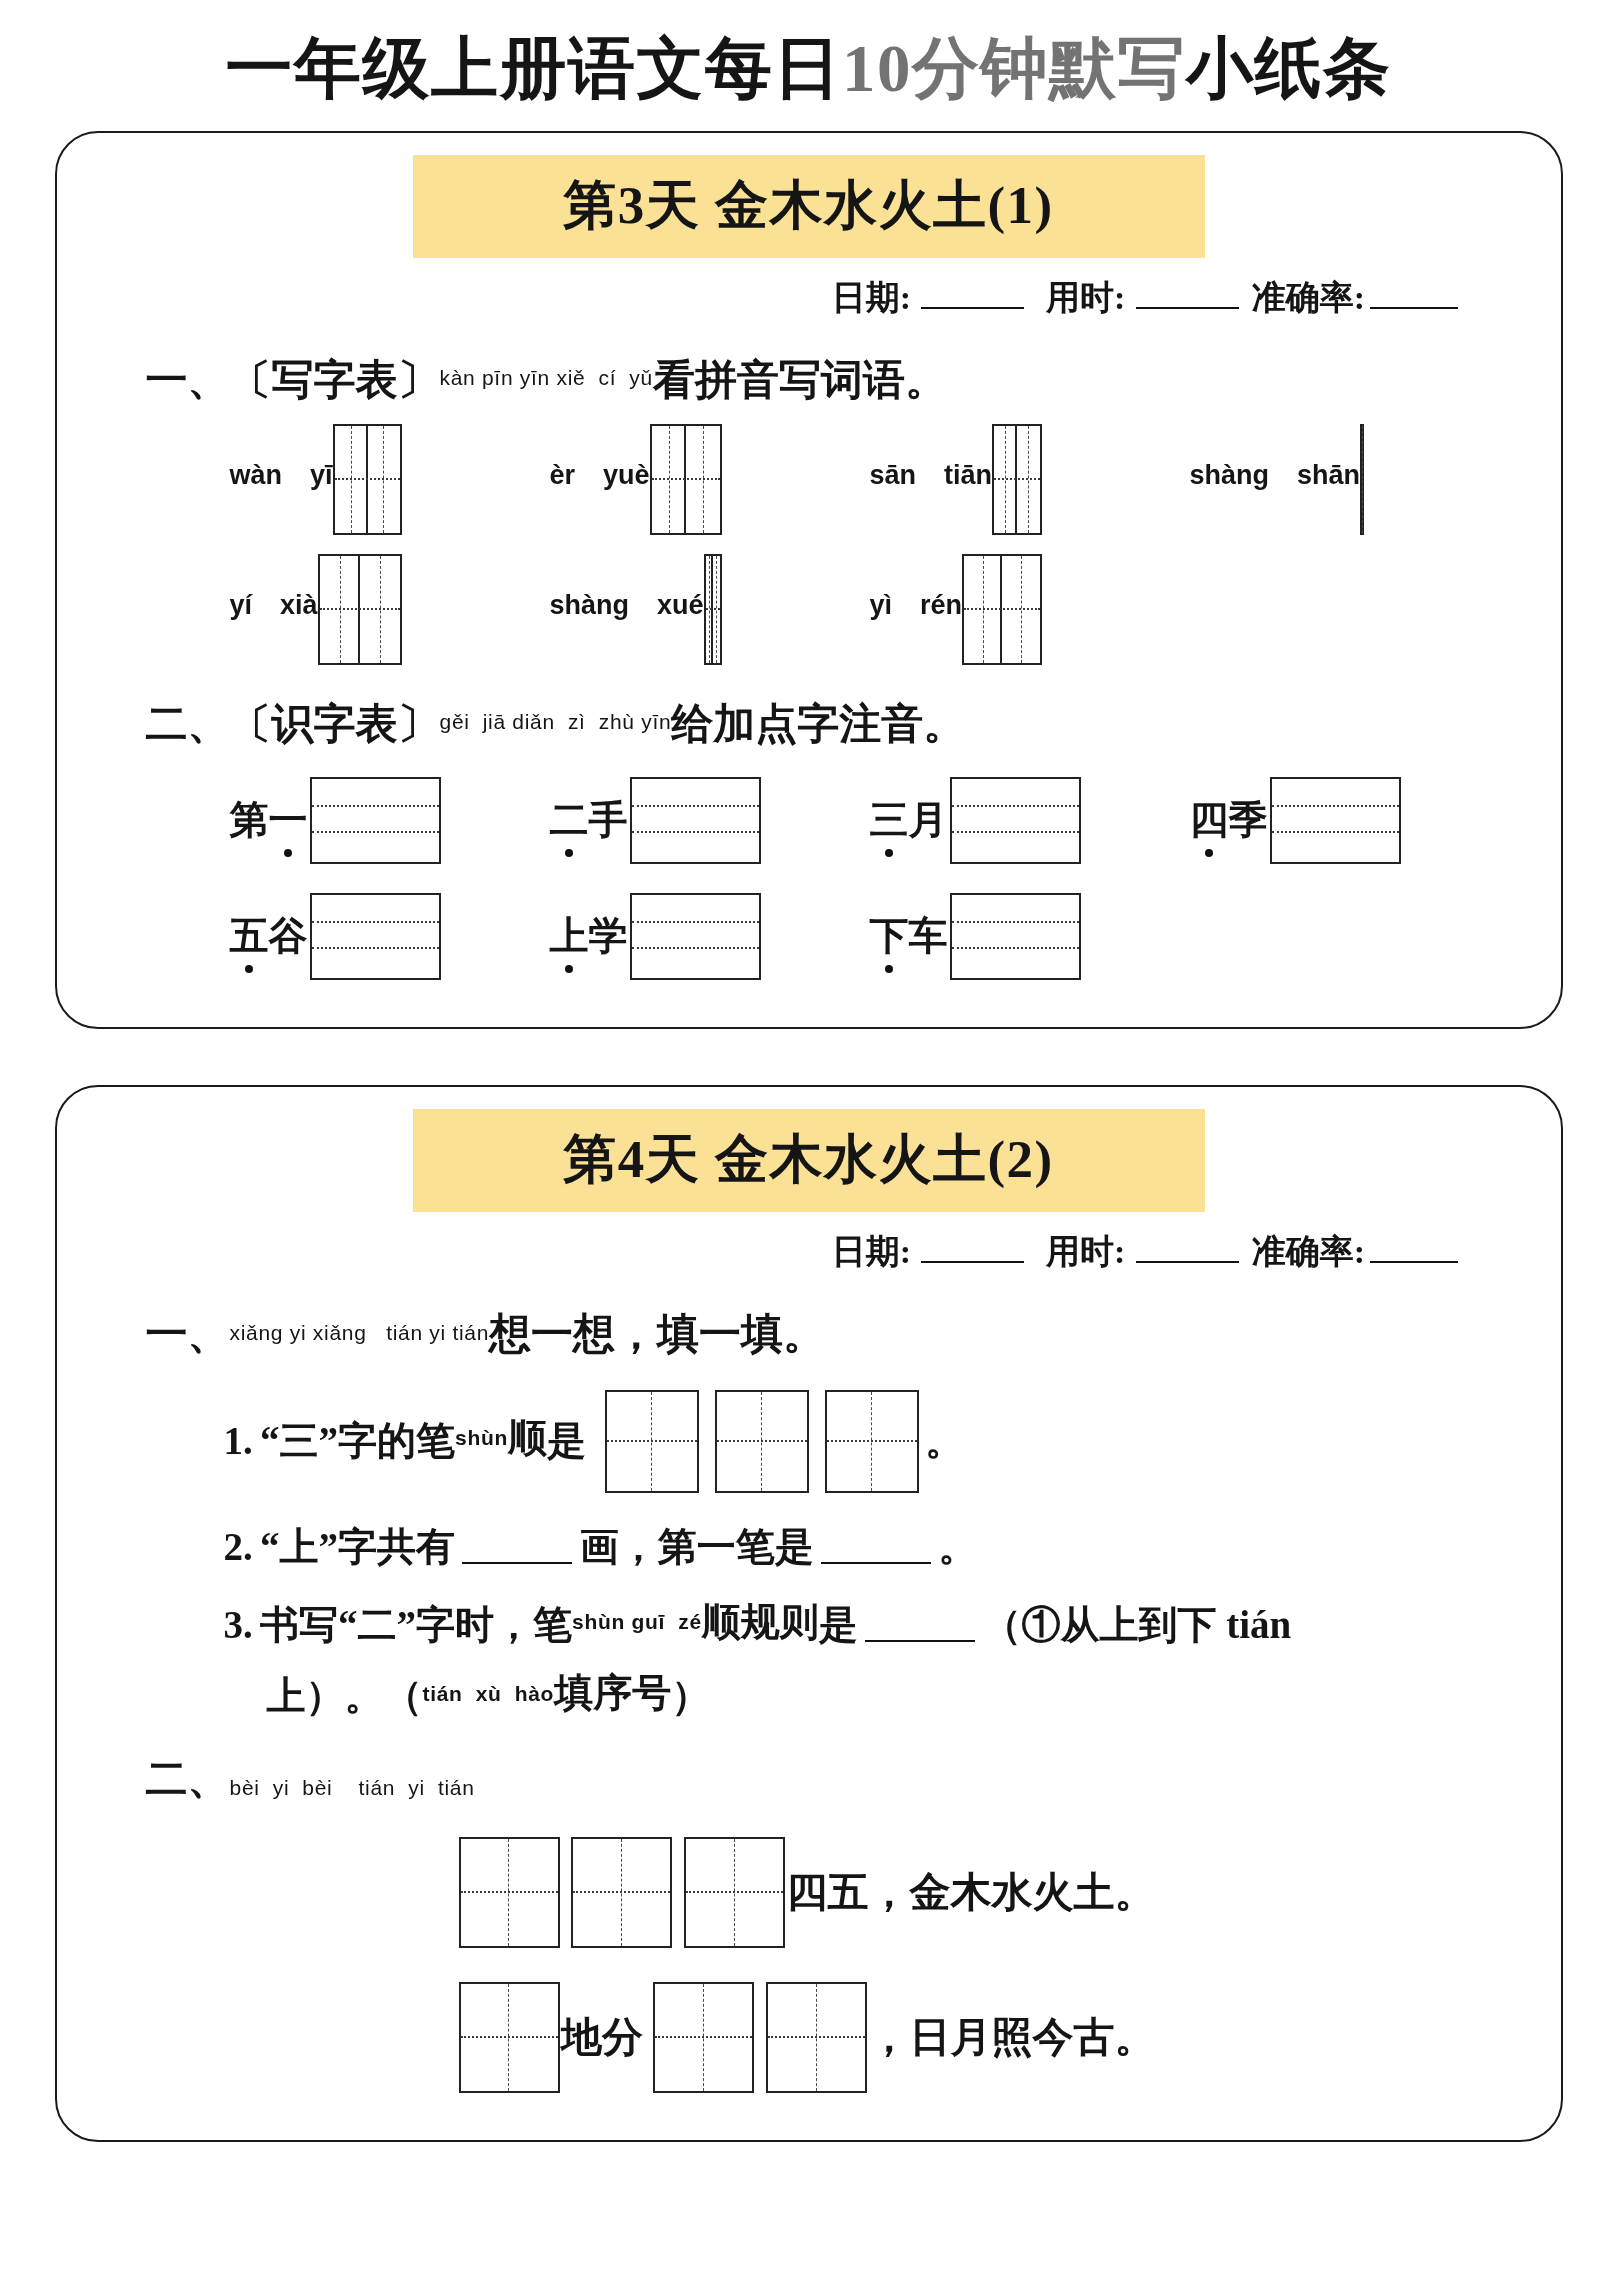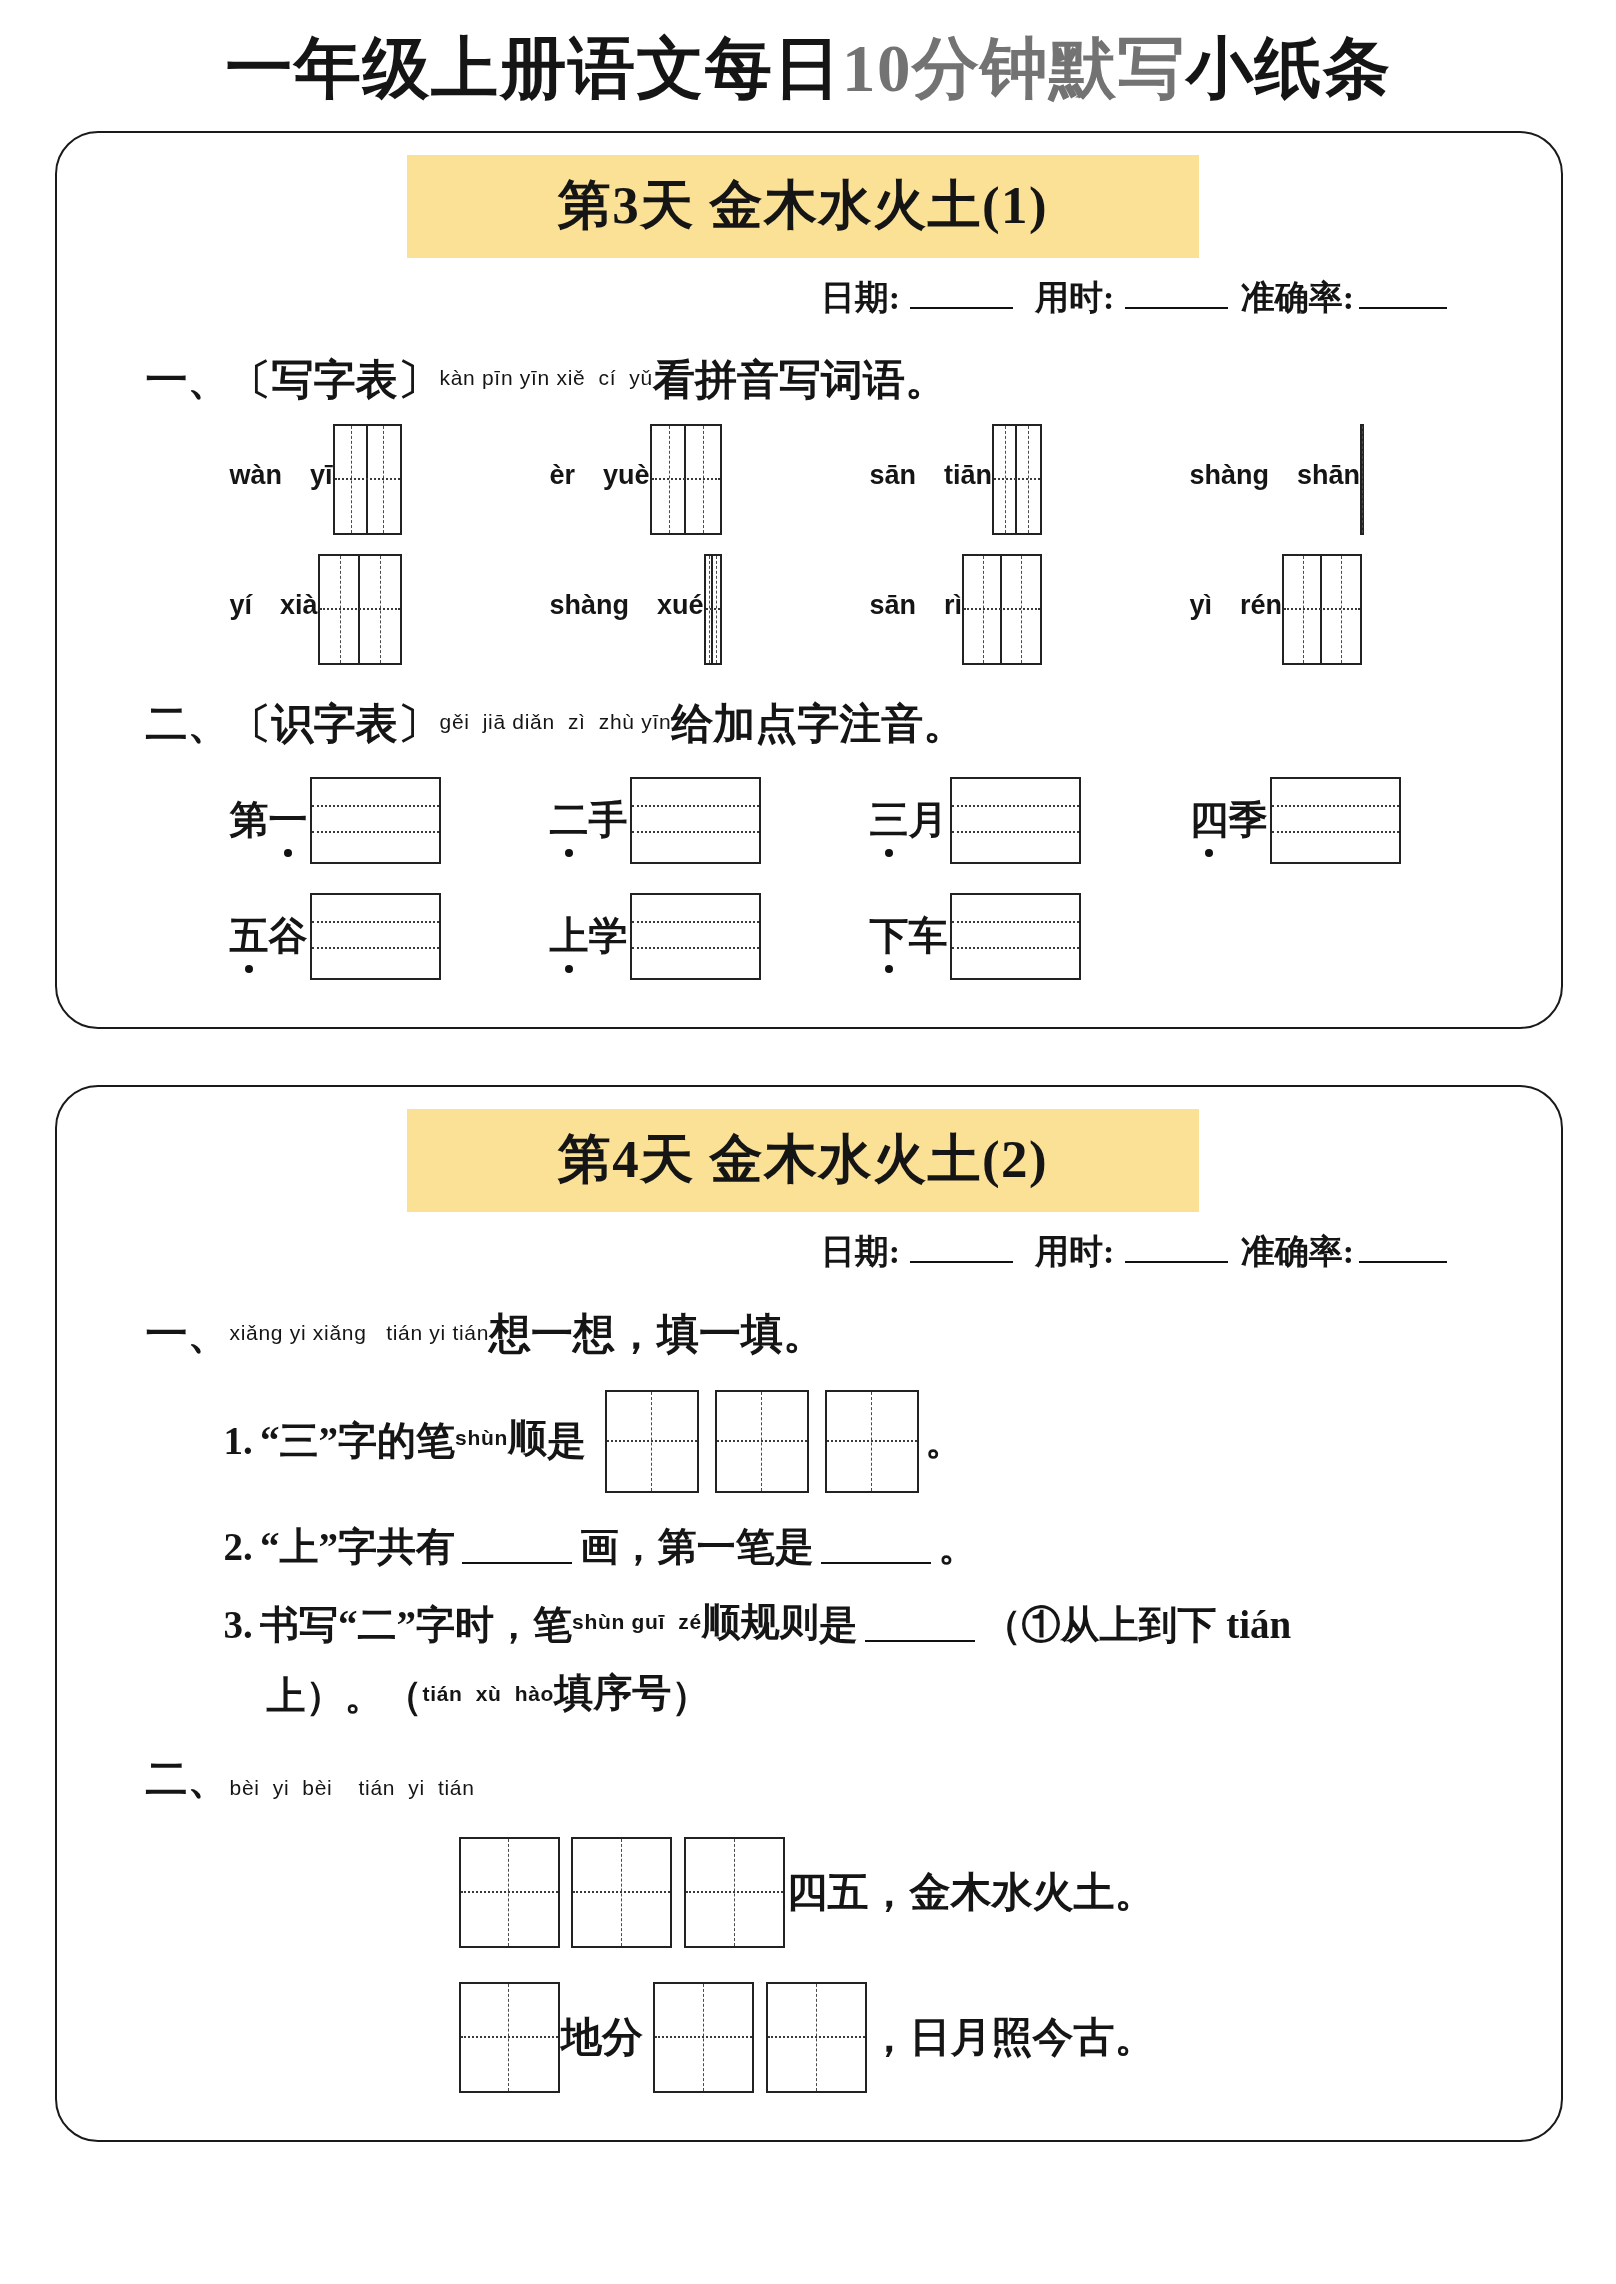--- a/index.html
+++ b/index.html
@@ -11,21 +11,21 @@
   
   .page-title {
     text-align:center; font-size:67px; font-weight:900; letter-spacing:1.5px;
     padding-top:32px; line-height:1.1; margin-bottom:25px;
   }
   .page-title .hl { color:#737373; }
 
   
   .card {
     width:1508px; margin:16px auto; border:2.2px solid #1a1a1a; border-radius:43px;
-    padding:22px 55px 47px 44px;
+    padding:22px 44px 47px 44px;
   }
   .card.second { margin-top:56px; }
 
   .banner {
     width:792px; height:103px; margin:0 auto; background:#fbe196;
     display:flex; align-items:center; justify-content:center;
     font-size:53px; font-weight:900; letter-spacing:1.5px;
   }
 
   .meta {
@@ -182,29 +182,20 @@
     <div class="wordgroup">
       <div class="pinyin">shàng xué</div>
       <div class="wordgrid">
           <i class="ln vs"></i>
           <i class="ln vd l25"></i>
           <i class="ln vd l75"></i>
           <i class="ln hd"></i>
         </div>
     </div>
     <div class="wordgroup">
-      <div class="pinyin">sān rì</div>
-      <div class="wordgrid">
-          <i class="ln vs"></i>
-          <i class="ln vd l25"></i>
-          <i class="ln vd l75"></i>
-          <i class="ln hd"></i>
-        </div>
-    </div>
-    <div class="wordgroup">
       <div class="pinyin">yì rén</div>
       <div class="wordgrid">
           <i class="ln vs"></i>
           <i class="ln vd l25"></i>
           <i class="ln vd l75"></i>
           <i class="ln hd"></i>
         </div>
     </div>
   </div>
 

